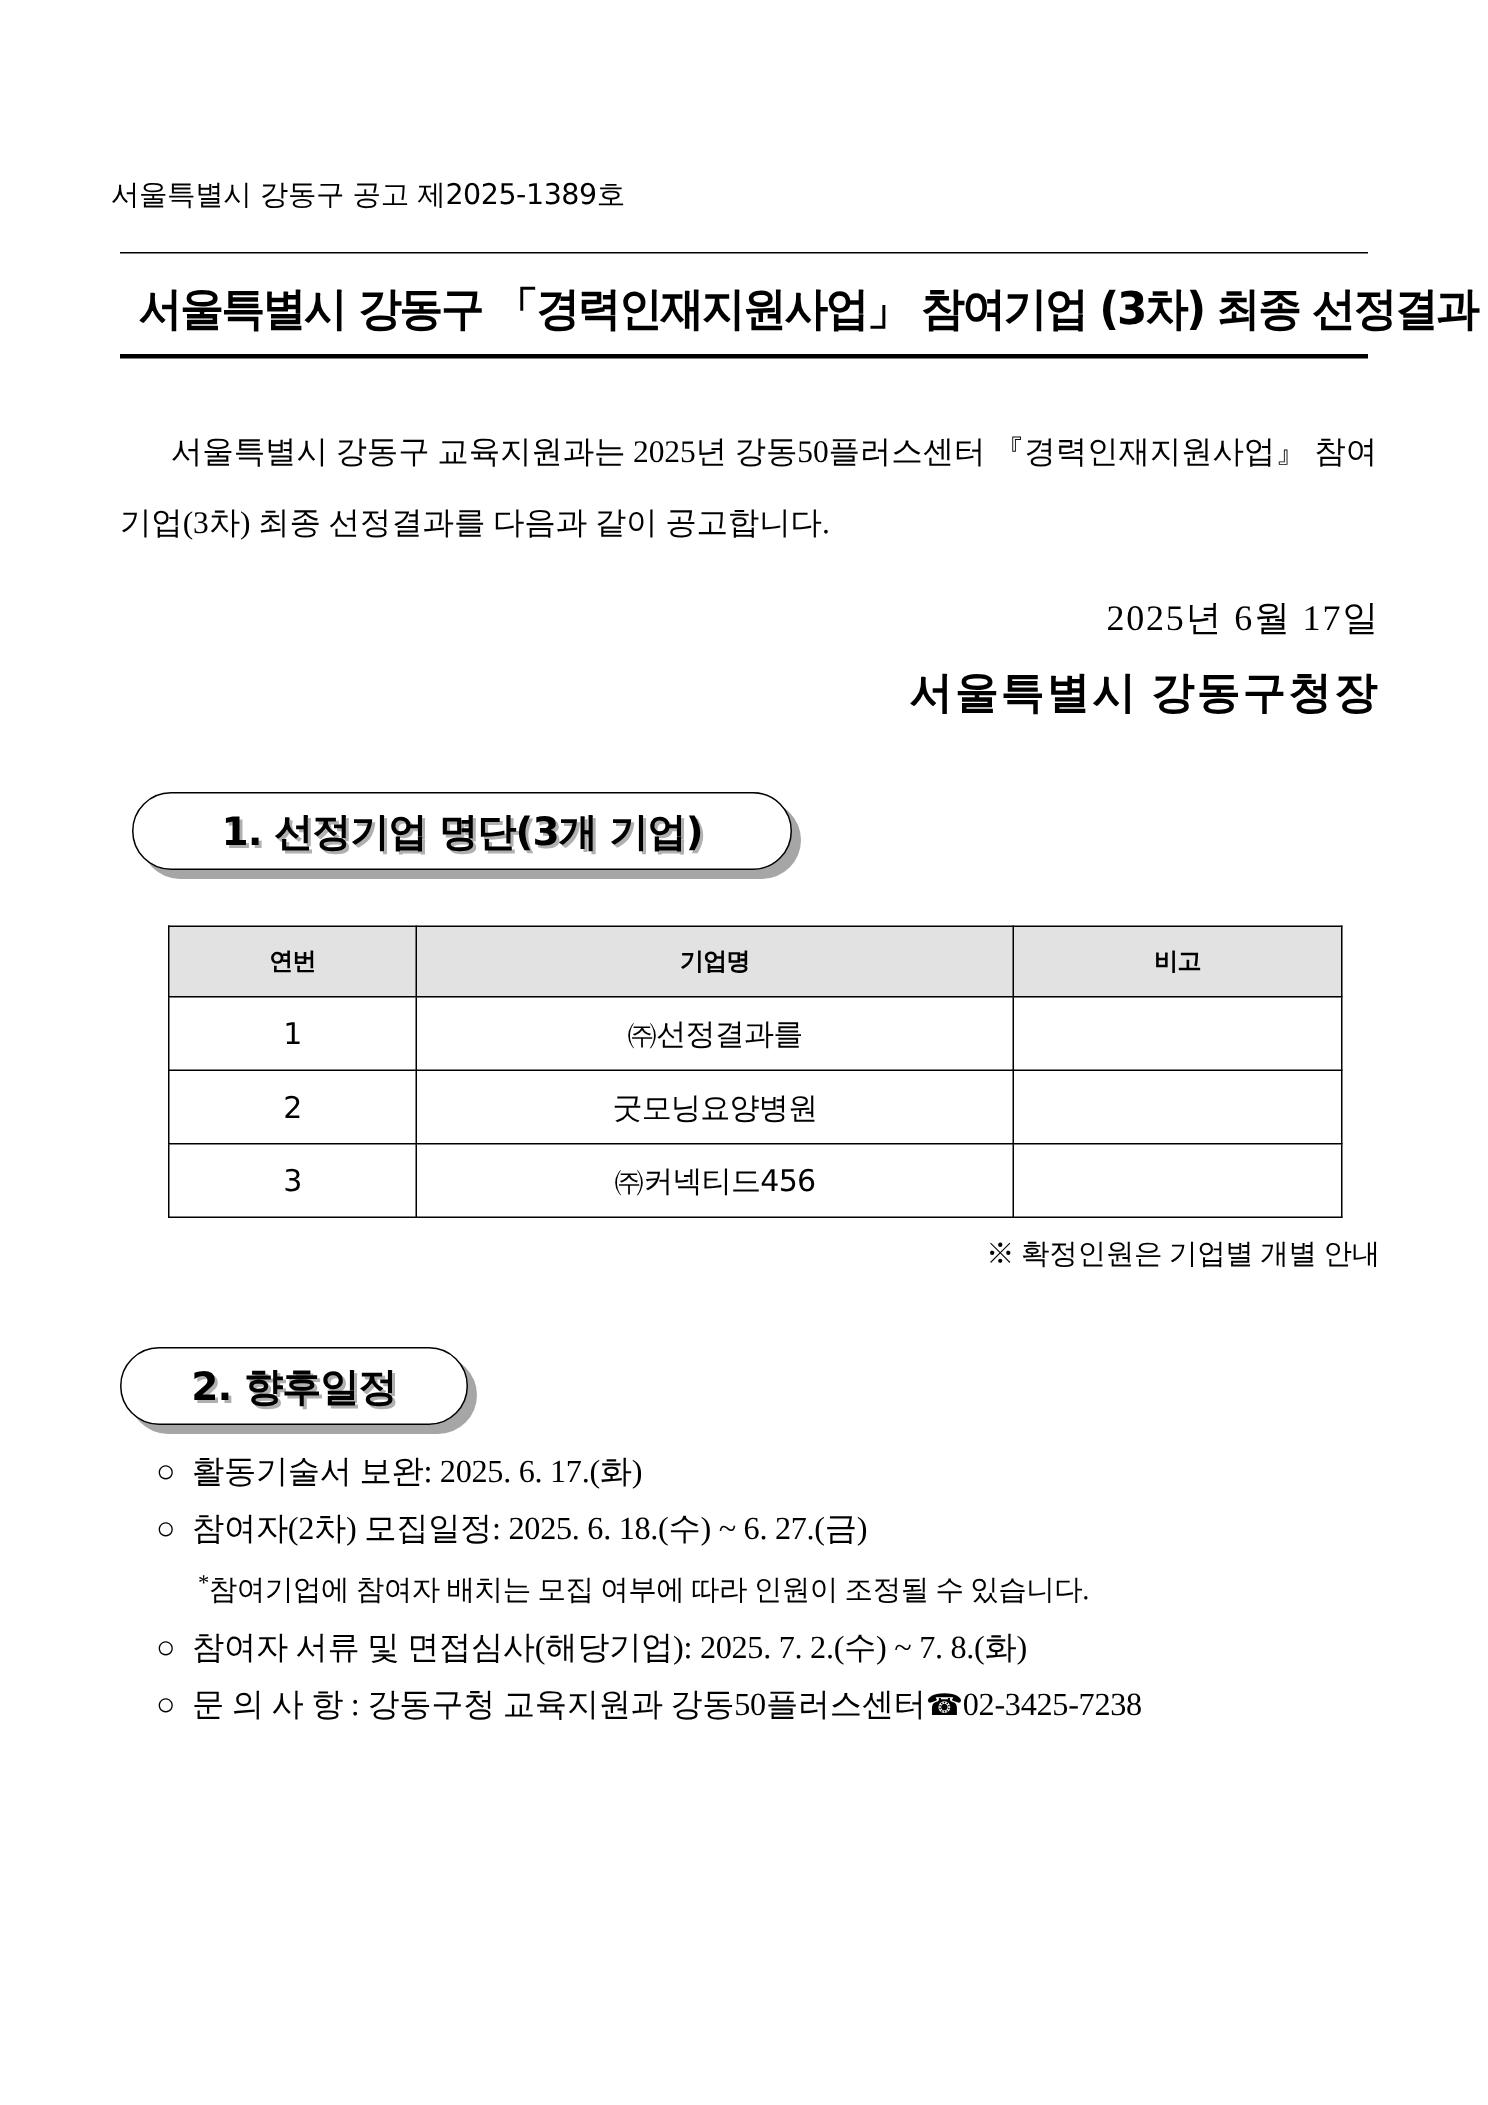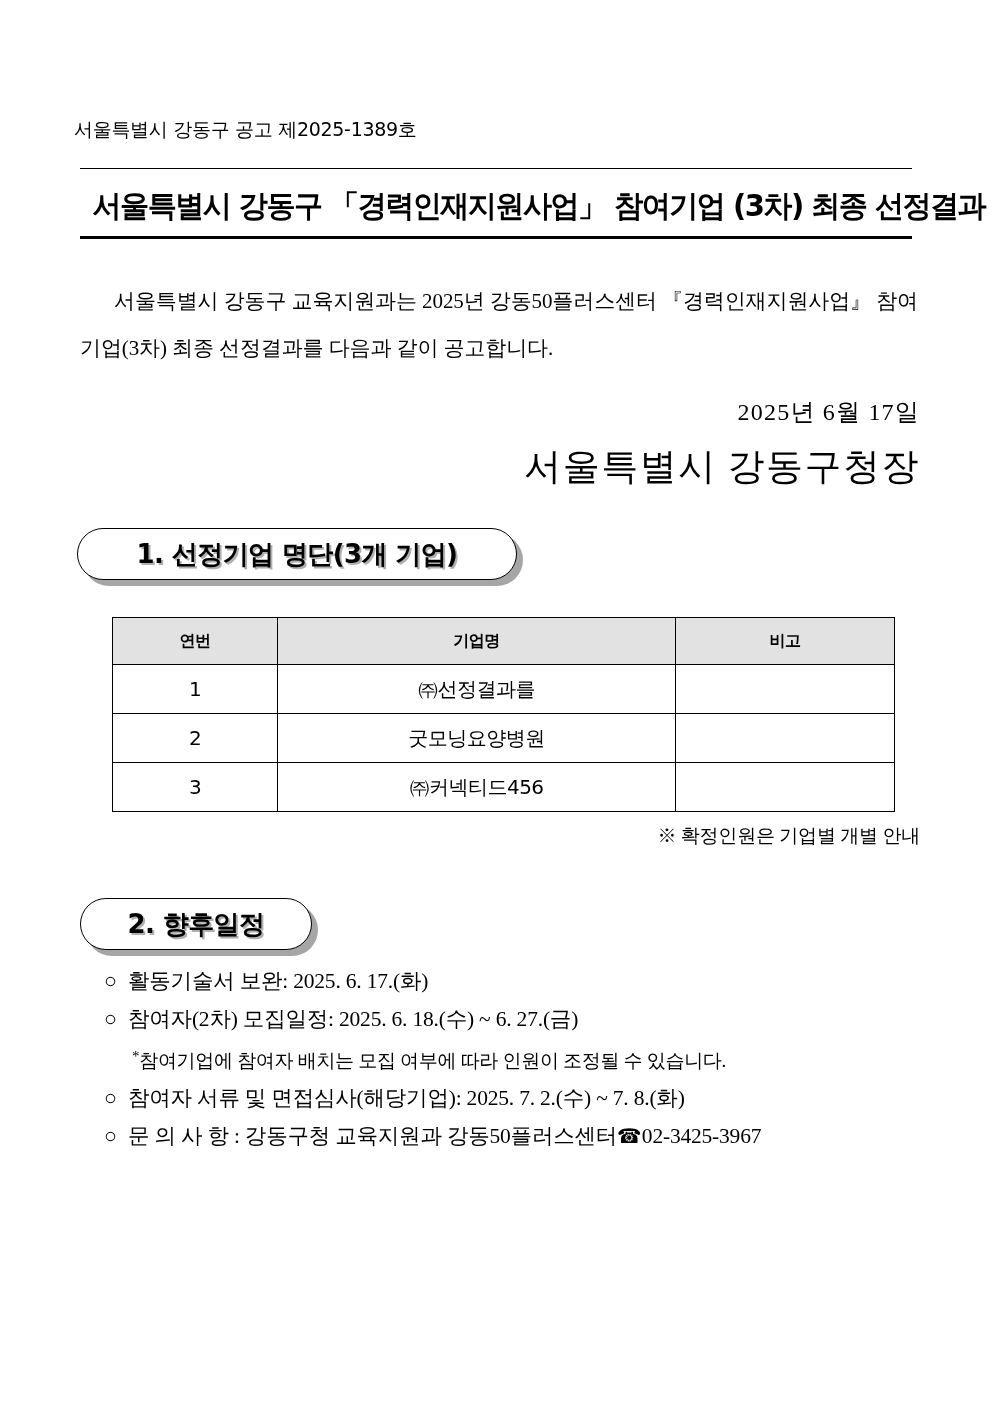--- a/index.html
+++ b/index.html
@@ -87,22 +87,22 @@
     top: 396px;
     text-align: right;
   }
   .sign-date {
     font-size: 24px;
     letter-spacing: 1.2px;
     white-space: nowrap;
   }
   .sign-name {
     margin-top: 14px;
-    font-size: 37px;
-    font-weight: normal;
+    font-size: 29px;
+    font-weight: bold;
     letter-spacing: 1.5px;
     white-space: nowrap;
   }
 
   
   .pill-wrap {
     position: absolute;
   }
   .pill-shadow {
     position: absolute;
@@ -128,21 +128,21 @@
   }
   .pill-label {
     font-family: "DejaVu Sans", "Liberation Sans", sans-serif;
     font-weight: bold;
     font-size: 26px;
     letter-spacing: -0.6px;
     white-space: nowrap;
     text-shadow: 2px 2px 0 #b0b0b0;
   }
 
-  #pill-1 { left: 77px; top: 528px; width: 440px; height: 52px; }
+  #pill-1 { left: 88px; top: 528px; width: 440px; height: 52px; }
   #pill-2 { left: 80px; top: 898px; width: 232px; height: 52px; }
 
   
   .company-table {
     position: absolute;
     left: 112px;
     top: 617px;
     width: 782px;
     border-collapse: collapse;
     table-layout: fixed;
@@ -297,18 +297,18 @@
     <div class="sched-sub">
       <span class="star">*</span><span>참여기업에 참여자 배치는 모집 여부에 따라 인원이 조정될 수 있습니다.</span>
     </div>
 
     <div class="sched-item">
       <span class="marker">○</span><span>참여자 서류 및 면접심사(해당기업): 2025. 7. 2.(수) ~ 7. 8.(화)</span>
     </div>
 
 
     <div class="sched-item">
-      <span class="marker">○</span><span>문 의 사 항 : 강동구청 교육지원과 강동50플러스센터</span><span class="tel-glyph">☎</span><span>02-3425-3967</span>
+      <span class="marker">○</span><span>문 의 사 항 : 강동구청 교육지원과 강동50플러스센터</span><span class="tel-glyph">☎</span><span>02-3425-7238</span>
     </div>
 
   </div>
 
 </div>
 
 </body></html>

